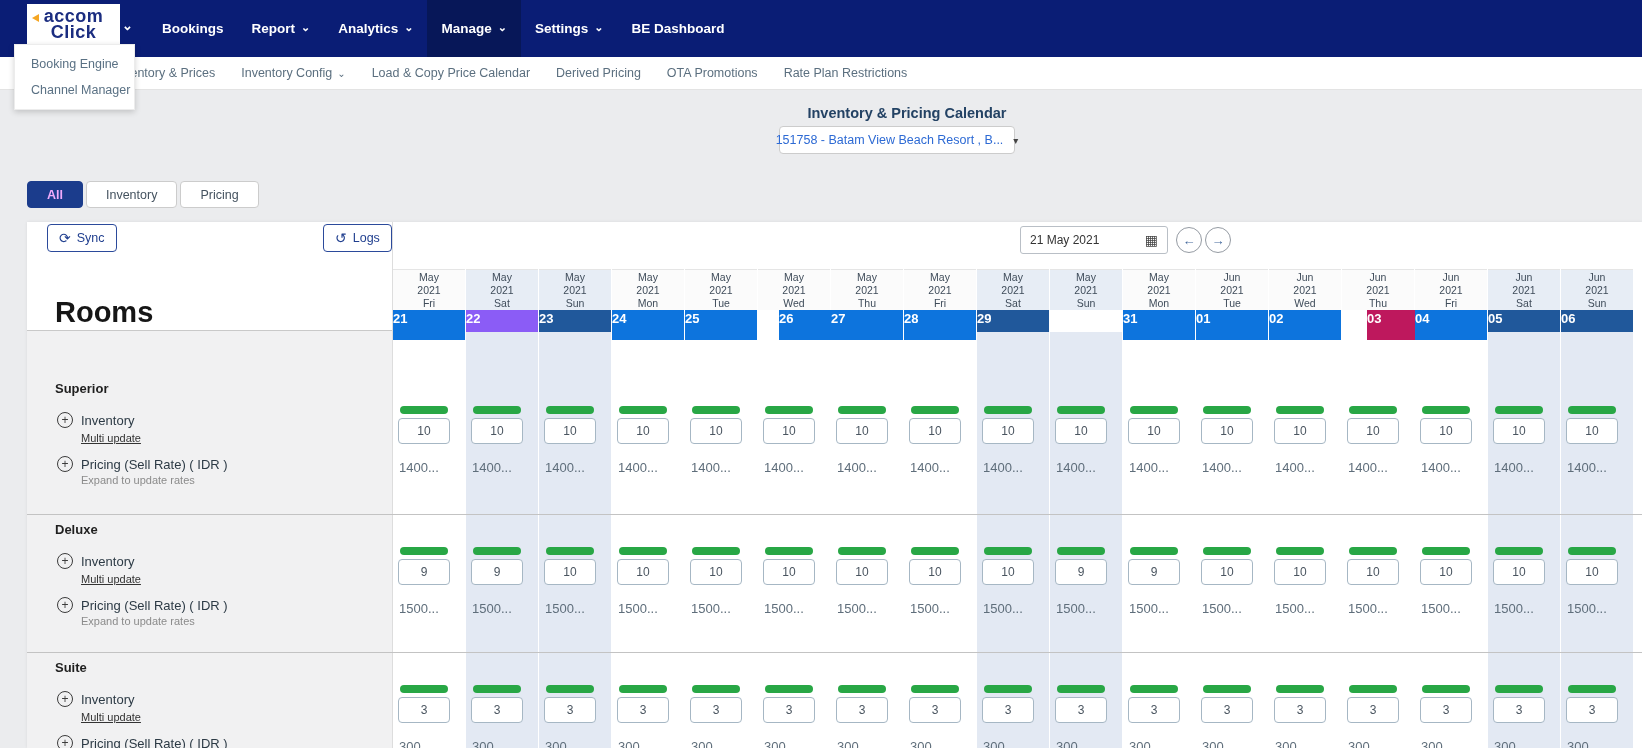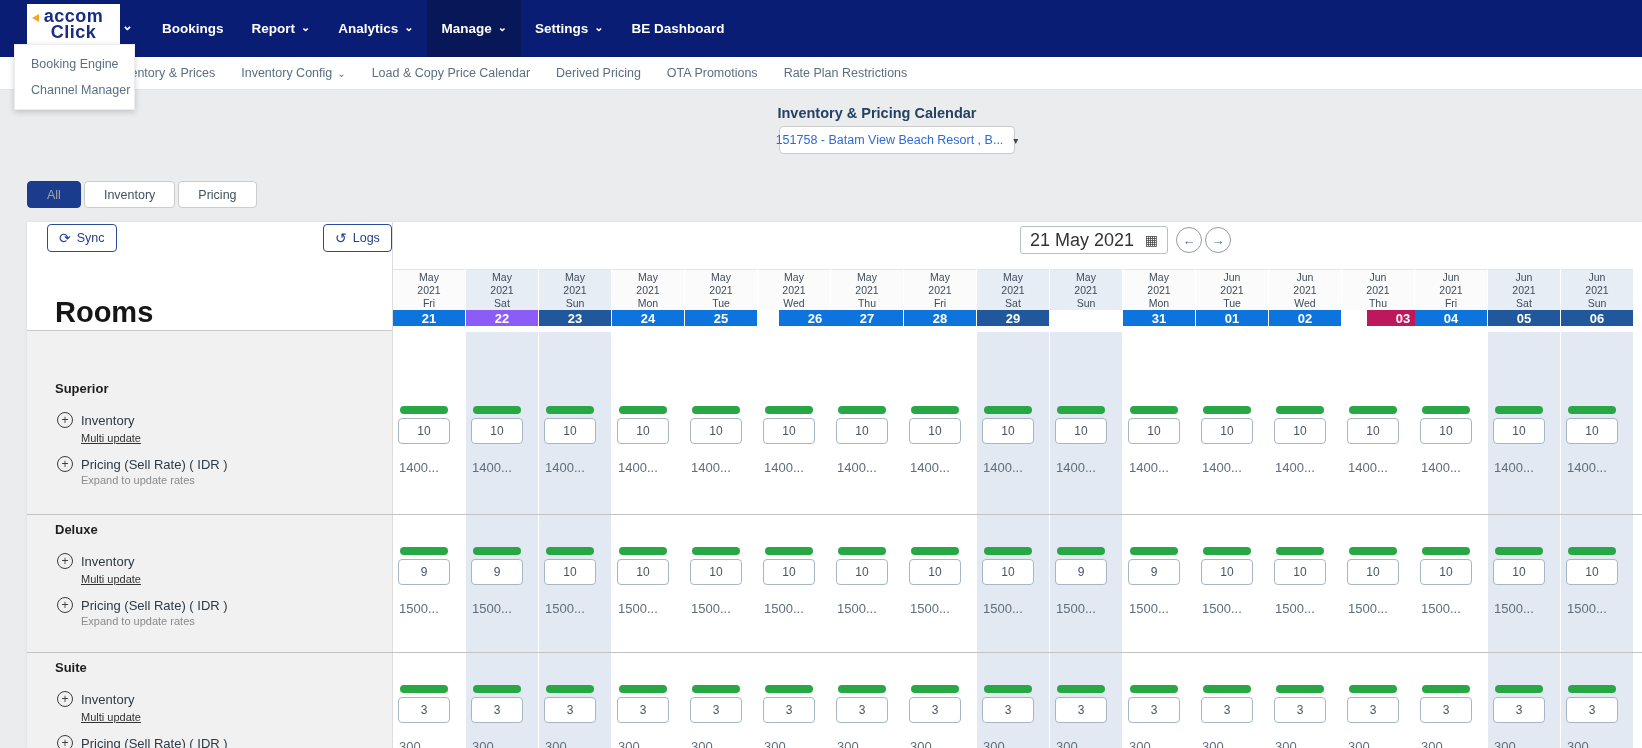--- a/index.html
+++ b/index.html
@@ -30,61 +30,61 @@
   .logo-menu .mi { padding:6px 8px 6px 16px; font-size:12.5px; color:#5a7184; cursor:pointer; white-space:nowrap; }
 
   
   .subnav { position:absolute; left:0; top:57px; width:1642px; height:33px; background:#fff;
             border-bottom:1px solid #e3e3e3; display:flex; align-items:center; padding-left:70px;
             gap:26px; z-index:30; }
   .subnav .si { font-size:12.5px; color:var(--c-subnav_text,#5b6f7f); cursor:pointer; white-space:nowrap; display:flex; gap:5px; align-items:center;}
   .subnav .si .caret { font-size:10px; }
 
   
-  .page-title { position:absolute; left:877px; top:105px; transform:translateX(-50%);
+  .page-title { position:absolute; left:907px; top:105px; transform:translateX(-50%);
                 font-size:14.5px; font-weight:bold; color:var(--c-title,#234264); white-space:nowrap; }
   .prop-select { position:absolute; left:897px; top:126px; transform:translateX(-50%);
                  width:236px; height:28px; background:#fff; border:1px solid #ccc; border-radius:4px;
                  display:flex; align-items:center; justify-content:center; gap:10px; cursor:pointer; }
   .prop-select .val { font-size:12.5px; color:var(--c-link_blue,#2d6ad4); white-space:nowrap; }
   .prop-select .caret { font-size:10px; color:#444; }
 
   
   .tabs { position:absolute; left:27px; top:181px; display:flex; gap:3px; z-index:5;}
   .tab { height:27px; padding:0 19px; border:1px solid #ccc; border-radius:4px; background:#fff;
          color:#44525f; font-size:12.5px; display:flex; align-items:center; cursor:pointer; }
   .tab.active { background:var(--c-tab_active,#1b3c8c); border-color:var(--c-tab_active,#1b3c8c);
-                color:#a3a3a3; font-weight:normal; }
+                color:#f0abfc; font-weight:bold; }
 
   
   .panel { position:absolute; left:27px; top:222px; width:1615px; height:526px; background:#fff;
            z-index:10; box-shadow:0 0 3px rgba(0,0,0,.08); }
   .btn-outline { position:absolute; top:2px; height:28px; border:1.3px solid #2b4a9b; border-radius:4px;
                  background:#fff; color:var(--c-btn_blue,#203f8f); font-size:12.5px;
                  display:flex; align-items:center; gap:6px; padding:0 11px; cursor:pointer; }
   .btn-outline .ic { font-size:14px; line-height:1; }
   .btn-sync { left:20px; }
   .btn-logs { left:296px; }
 
   .datebox { position:absolute; left:993px; top:4px; width:148px; height:28px; background:#fff;
              border:1px solid #b9bfc6; border-radius:3px; display:flex; align-items:center;
              padding:0 9px; cursor:pointer; }
-  .datebox .val { flex:1; font-size:18px; color:#333; }
+  .datebox .val { flex:1; font-size:12px; color:#333; }
   .datebox .ic { font-size:14px; color:#444; }
   .nav-circle { position:absolute; top:5px; width:26px; height:26px; border:1.5px solid #959ba3;
                 border-radius:50%; background:#fff; display:flex; align-items:center; justify-content:center;
                 color:#44699c; font-size:13px; font-weight:bold; cursor:pointer; }
   .arr-prev { left:1149px; } .arr-next { left:1178px; }
 
   
   .colgrid { position:absolute; left:365px; top:0; bottom:0; width:1245px; border-left:1px solid #ddd; z-index:1;}
   .hdr-cell { position:absolute; top:47px; width:72px; height:41px; border-top:1px solid #e5e5e5;
               font-size:10.5px; color:#3f4c5a; text-align:center; line-height:13px; padding-top:1px; }
-  .date-cell { position:absolute; top:88px; width:72px; height:16px; color:#fff; font-size:13px;
-               font-weight:bold; text-align:center; line-height:18px; cursor:default; }
+  .date-cell { position:absolute; top:88px; width:72px; height:30px; color:#fff; font-size:13px;
+               font-weight:bold; line-height:18px; cursor:default; }
   .stripe { position:absolute; top:110px; bottom:0; width:72px; }
 
   .labelcol-body { position:absolute; left:0; top:108px; width:365px; bottom:0;
                    background:var(--c-label_col,#f1f1f2); border-top:1px solid #c9c9c9; z-index:1; }
   .rooms-h { position:absolute; left:28px; top:74px; font-size:29px; font-weight:bold; color:#161616; z-index:3;}
 
   .sections { position:absolute; left:0; top:108px; right:0; bottom:0; z-index:2; overflow:hidden;margin-top:44px; }
   .section { position:absolute; left:0; width:100%; }
   .section.bordered { border-top:1px solid #c3c3c3; }
   .sec-title { position:absolute; left:28px; top:7px; font-size:13px; font-weight:bold; color:#1f1f1f; }

